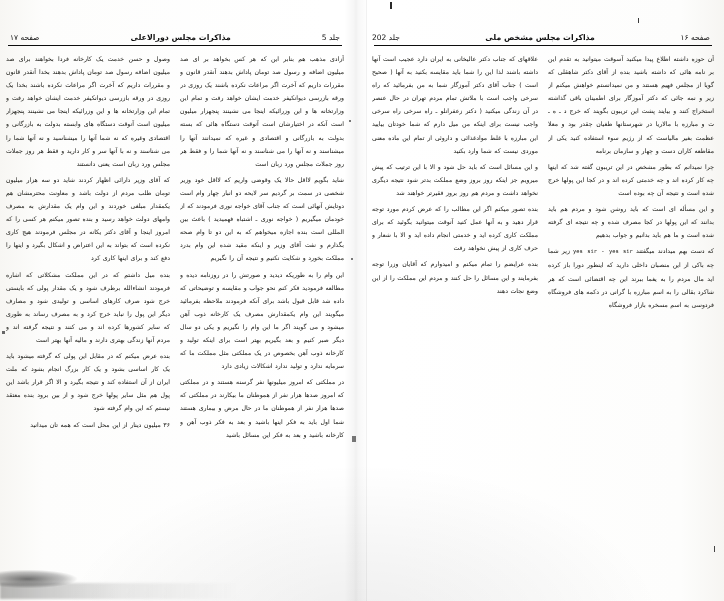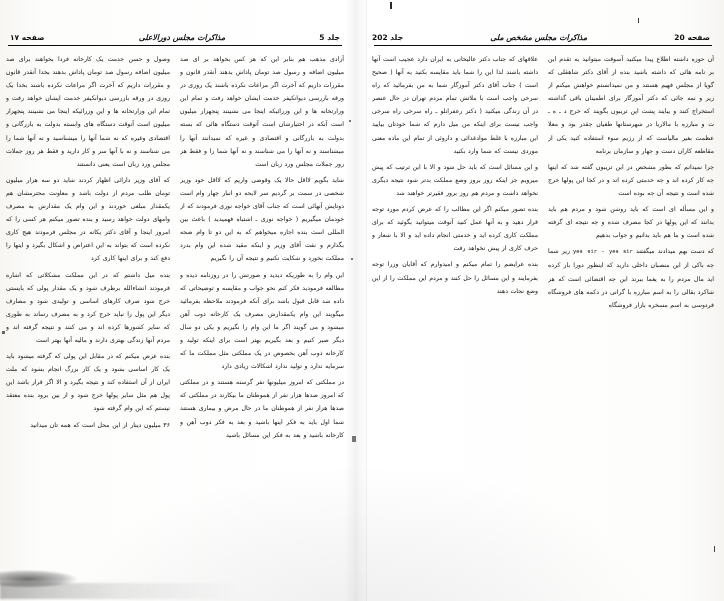--- a/index.html
+++ b/index.html
@@ -30,22 +30,22 @@
   
   .runhead{
     position:absolute;left:0;right:0;
     height:20px;
     display:flex;align-items:flex-end;justify-content:space-between;
     font-size:7.5px;color:#121212;
     letter-spacing:0;
   }
   #page-left .runhead{top:22px;padding:0 12px 0 10px;}
   #page-right .runhead{top:22px;padding:0 14px 0 10px;}
-  .runhead .rh-side{white-space:nowrap;font-weight:700;}
-  .runhead .rh-center{white-space:nowrap;font-weight:700;font-size:7.8px;font-style:italic;}
+  .runhead .rh-side{white-space:nowrap;font-weight:400;}
+  .runhead .rh-center{white-space:nowrap;font-weight:700;font-size:7.8px;}
   .rule{
     position:absolute;height:1px;background:#0d0d0d;
   }
   #page-left .rule{top:45px;left:8px;right:10px;}
   #page-right .rule{top:45px;left:12px;right:12px;}
 
   
   .cols{
     position:absolute;top:52px;bottom:14px;
     display:flex;flex-direction:row-reverse;gap:10px;
@@ -118,21 +118,21 @@
         <p class="para">شاید بگویم لااقل حالا یک وقوضی واریم که لااقل خود وزیر شخصی در سمت بر گردیم سر لایحه دو انبار چهار وام است دوتایش آنهائی است که جناب آقای خواجه نوری فرمودند که از خودمان میگیریم ( خواجه نوری ـ اشتباه فهمیدید ) باعث بین المللی است بنده اجازه میخواهم که به این دو تا وام صحه بگذارم و نفت آقای وزیر و اینکه مقید شده این وام بدرد مملکت بخورد و شکایت نکنیم و نتیجه آن را نگیریم</p>
         <p class="para">این وام را به طوریکه دیدید و صورتش را در روزنامه دیده و مطالعه فرمودید فکر کنم نحو جواب و مقایسه و توضیحاتی که داده شد قابل قبول باشد برای آنکه فرمودند ملاحظه بفرمائید میگویند این وام یکمقدارش مصرف یک کارخانه ذوب آهن میشود و می گویند اگر ما این وام را نگیریم و یکی دو سال دیگر صبر کنیم و بعد بگیریم بهتر است برای اینکه تولید و کارخانه ذوب آهن بخصوص در یک مملکتی مثل مملکت ما که سرمایه ندارد و تولید ندارد اشکالات زیادی دارد</p>
         <p class="para">در مملکتی که امروز میلیونها نفر گرسنه هستند و در مملکتی که امروز صدها هزار نفر از هموطنان ما بیکارند در مملکتی که صدها هزار نفر از هموطنان ما در حال مرض و بیماری هستند شما اول باید به فکر اینها باشید و بعد به فکر ذوب آهن و کارخانه باشید و بعد به فکر این مسائل باشید</p>
       </div>
     </div>
   </div>
 
   <div class="page" id="page-right">
 
     <div class="runhead">
-      <span class="rh-side">صفحه 20</span>
+      <span class="rh-side">صفحه ۱۶</span>
       <span class="rh-center">مذاکرات مجلس مشخص ملی</span>
       <span class="rh-side">جلد 202</span>
     </div>
     <div class="rule"></div>
 
     <div class="cols">
 
       <div class="col">
         <p class="para first">علاقهای که جناب دکتر عالیخانی به ایران دارد عجیب است آنها داشته باشند لذا این را شما باید مقایسه بکنید به آنها ( صحیح است ) جناب آقای دکتر آموزگار شما به من بفرمائید که راه سرخی واجب است با ملاتش تمام مردم تهران در حال عنصر در آن زندگی میکنید ( دکتر زعفرانلو ـ راه سرخی راه سرخی واجب نیست برای اینکه من میل دارم که شما خودتان بیایید این مبارزه با غلط موادغذائی و داروئی از تمام این ماده معنی موردی نیست که شما وارد بکنید</p>
         <p class="para">و این مسائل است که باید حل شود و الا با این ترتیب که پیش میرویم جز اینکه روز بروز وضع مملکت بدتر شود نتیجه دیگری نخواهد داشت و مردم هم روز بروز فقیرتر خواهند شد</p>

